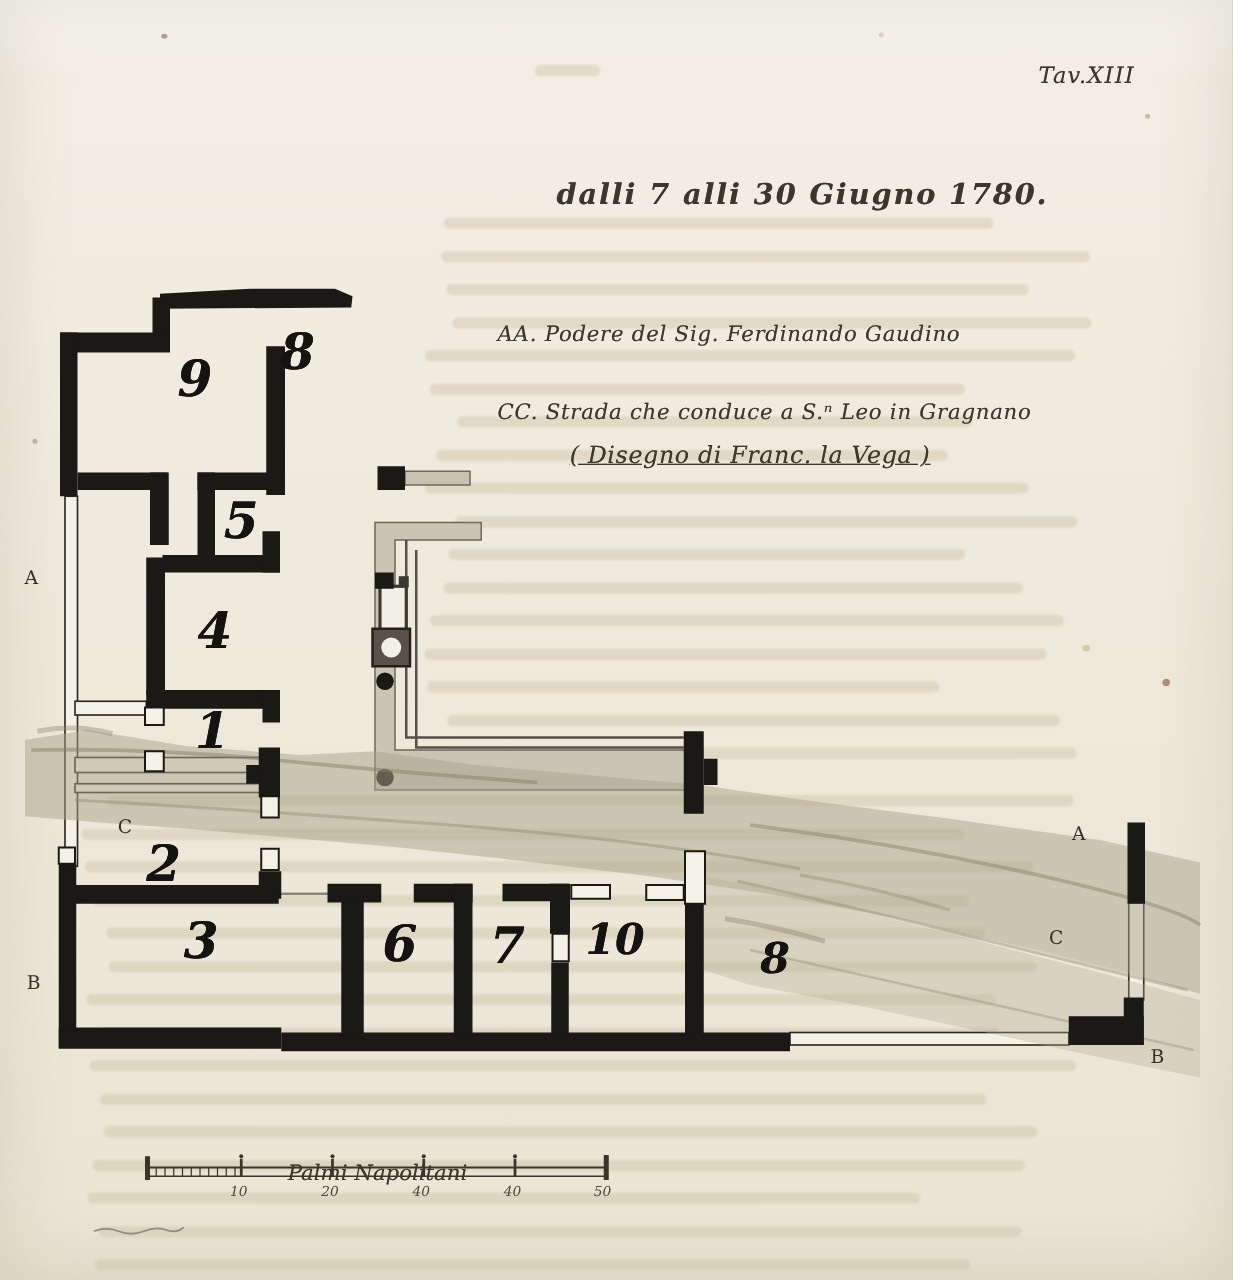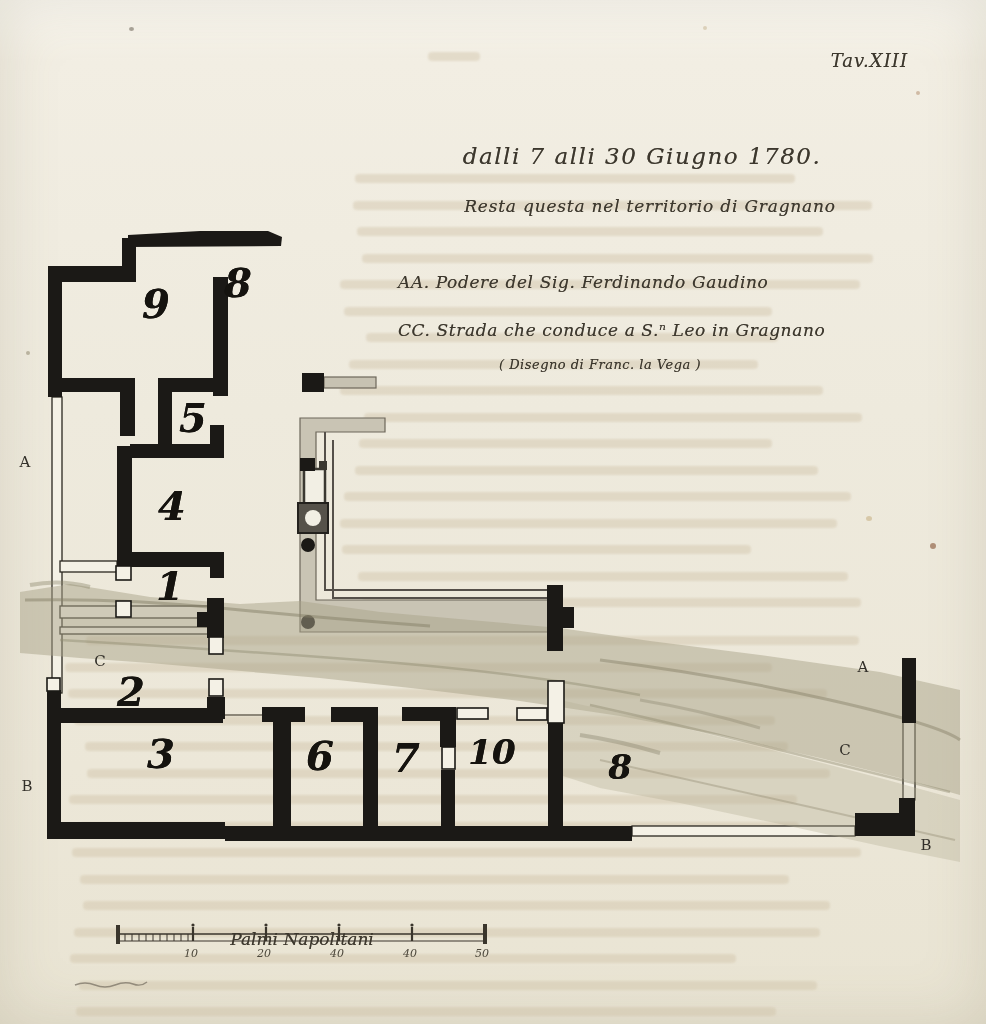--- a/index.html
+++ b/index.html
@@ -10,21 +10,21 @@
     font-family:"DejaVu Serif","Liberation Serif",serif;
   }
   .abs{position:absolute;}
   .center{transform:translate(-50%,-50%);}
   .script{font-style:italic;color:#3c372d;text-shadow:0 0 .5px rgba(60,55,45,.6);white-space:nowrap;}
   .plate{font-size:18px;letter-spacing:1px;}
   .title1{font-size:27px;letter-spacing:1.5px;}
   .title2{font-size:23px;letter-spacing:1.5px;}
   .sub{font-size:17px;letter-spacing:.8px;}
   .legend{font-size:17px;letter-spacing:.6px;}
-  .credit{font-size:13px;letter-spacing:.5px;}
+  .credit{font-size:19px;letter-spacing:.5px;text-decoration:underline;}
   .room-num{font-style:italic;font-weight:700;color:#15130f;white-space:nowrap;
     text-shadow:0 0 .4px #15130f;}
   .letter{font-size:15px;color:#33302a;white-space:nowrap;}
   .scale-title{font-size:17px;}
   .scale-num{font-style:italic;font-size:11px;color:#4c473b;}
   .bleed-line{position:absolute;height:9px;border-radius:4px;background:#cfc1a6;
     opacity:.42;filter:blur(.8px);}
   .speck{position:absolute;border-radius:50%;filter:blur(.6px);}
   svg{position:absolute;left:0;top:0;}
 </style>
@@ -182,23 +182,22 @@
           <line x1="174" y1="934" x2="174" y2="941"></line>
         <line x1="181" y1="934" x2="181" y2="941"></line>
           <line x1="188" y1="934" x2="188" y2="941"></line>
       </g>
     </g>
 
     <path d="M75,985 q10,-4 20,0 t20,0 t18,-1 t14,-2" fill="none" stroke="#6b6458" stroke-width="1.4" opacity="0.65"></path>
   </svg>
 
   <span class="abs script plate" style="right:78px;top:50px;">Tav.XIII</span>
-  <span class="abs script title2 center" style="left:642px;top:156px;">dalli 7 alli 30 Giugno 1780.</span>
-  <span class="abs script sub center" style="left:650px;top:206px;">Resta questa nel territorio di Gragnano</span>
-  <span class="abs script legend" style="left:398px;top:272px;">AA. Podere del Sig. Ferdinando Gaudino</span>
+  <span class="abs script title2 center" style="left:642px;top:156px;font-weight:bold;">dalli 7 alli 30 Giugno 1780.</span>
+  <span class="abs script legend" style="left:398px;top:258px;">AA. Podere del Sig. Ferdinando Gaudino</span>
   <span class="abs script legend" style="left:398px;top:320px;">CC. Strada che conduce a S.ⁿ Leo in Gragnano</span>
   <span class="abs script credit center" style="left:600px;top:364px;">( Disegno di Franc. la Vega )</span>
 
   <span class="abs room-num center" style="left:170px;top:585px;font-size:40px;">1</span>
   <span class="abs room-num center" style="left:131px;top:691px;font-size:40px;">2</span>
   <span class="abs room-num center" style="left:161px;top:753px;font-size:40px;">3</span>
   <span class="abs room-num center" style="left:172px;top:505px;font-size:40px;">4</span>
   <span class="abs room-num center" style="left:193px;top:417px;font-size:40px;">5</span>
   <span class="abs room-num center" style="left:320px;top:755px;font-size:40px;">6</span>
   <span class="abs room-num center" style="left:406px;top:757px;font-size:40px;">7</span>

